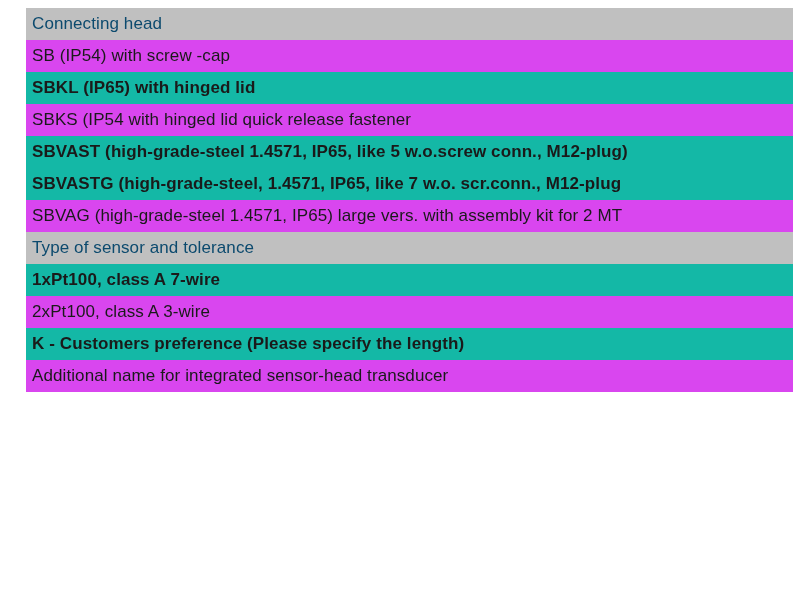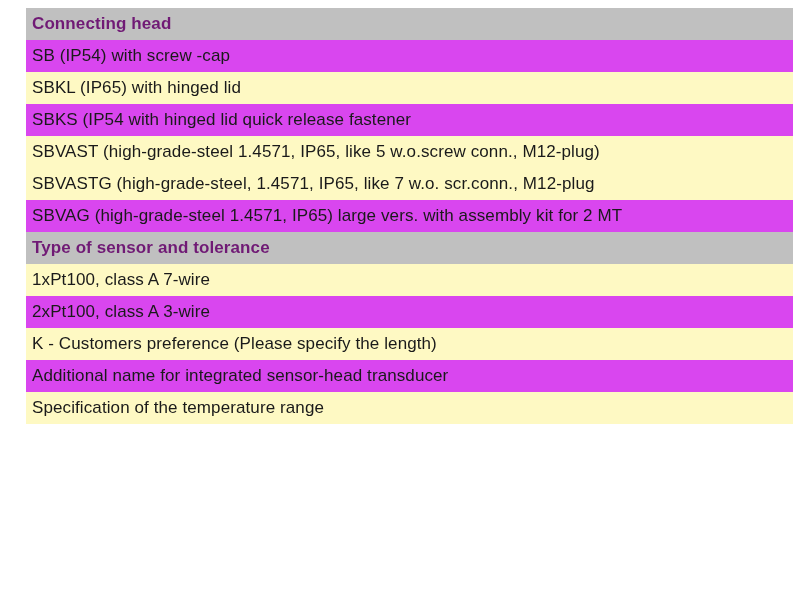--- a/index.html
+++ b/index.html
@@ -34,33 +34,34 @@
     font-size: 17px;
     line-height: 1.1;
     letter-spacing: 0.1px;
     white-space: nowrap;
     overflow: hidden;
   }
 
   
   tr.section-head td {
     background: #c0c0c0;
-    color: #701a75;
+    color: #0c4a6e;
     font-size: 19px;
-    font-weight: bold;
+    font-weight: normal;
   }
 
   tr.row-white td {
     background: #d946ef;
     color: #1a1a1a;
   }
 
   tr.row-cyan td {
-    background: #fef9c3;
+    background: #14b8a6;
     color: #1a1a1a;
+    font-weight: bold;
   }
 
   
   td.text-red {
     color: #ff3b30;
   }
 
   td.indent {
     padding-left: 10px;
   }
@@ -99,17 +100,14 @@
       </tr>
       <tr class="row-white">
         <td>2xPt100, class A 3-wire</td>
       </tr>
       <tr class="row-cyan">
         <td>K  -  Customers preference (Please specify the length)</td>
       </tr>
       <tr class="row-white">
         <td class="text-red indent">Additional name for integrated sensor-head transducer</td>
       </tr>
-      <tr class="row-cyan">
-        <td>Specification of the temperature range</td>
-      </tr>
     </tbody>
 </table>
 
 </body></html>

